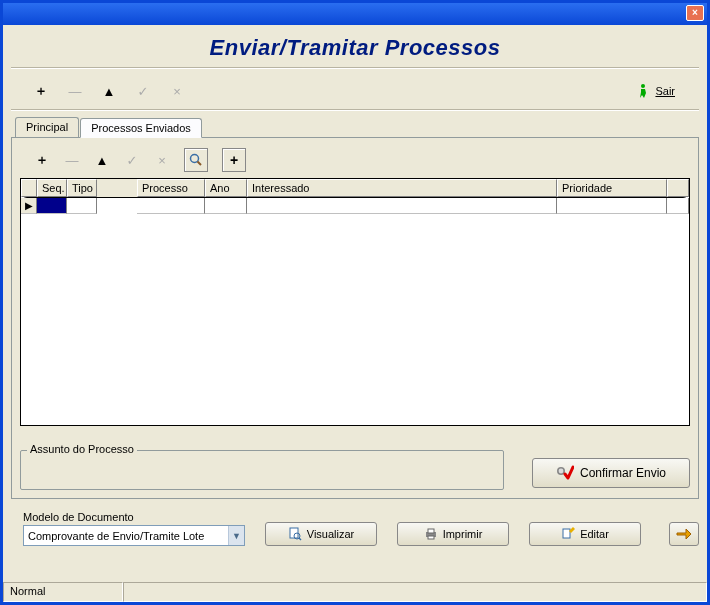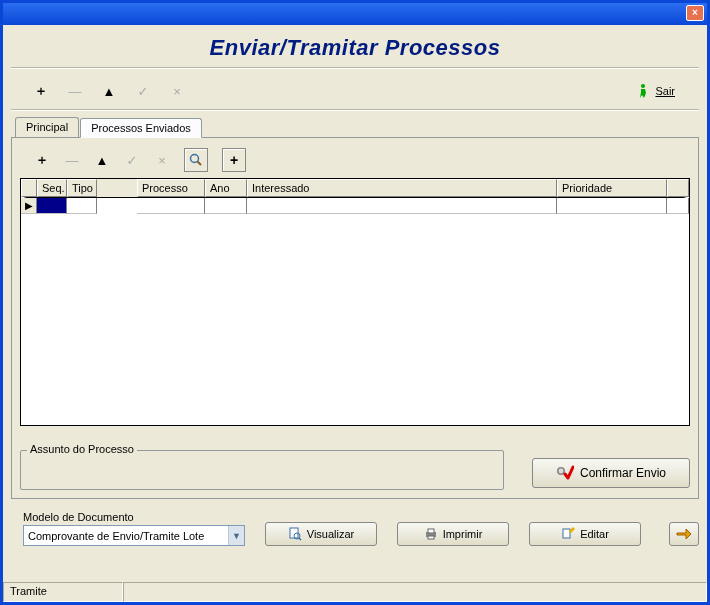--- a/index.html
+++ b/index.html
@@ -415,16 +415,16 @@
     <div class="arrow-btn">
       <span>
         <svg width="16" height="12" viewBox="0 0 16 12">
             <path d="M1 5 L10 5 L10 1 L15 6 L10 11 L10 7 L1 7 Z" fill="#e8a000" stroke="#a06000"></path>
           </svg>
       </span>
     </div>
   </div>
 
   <div class="statusbar">
-    <div class="status-cell first">Tramite</div>
+    <div class="status-cell first">Normal</div>
     <div class="status-cell" style="flex:1"></div>
   </div>
 </div>
 
 </body></html>

